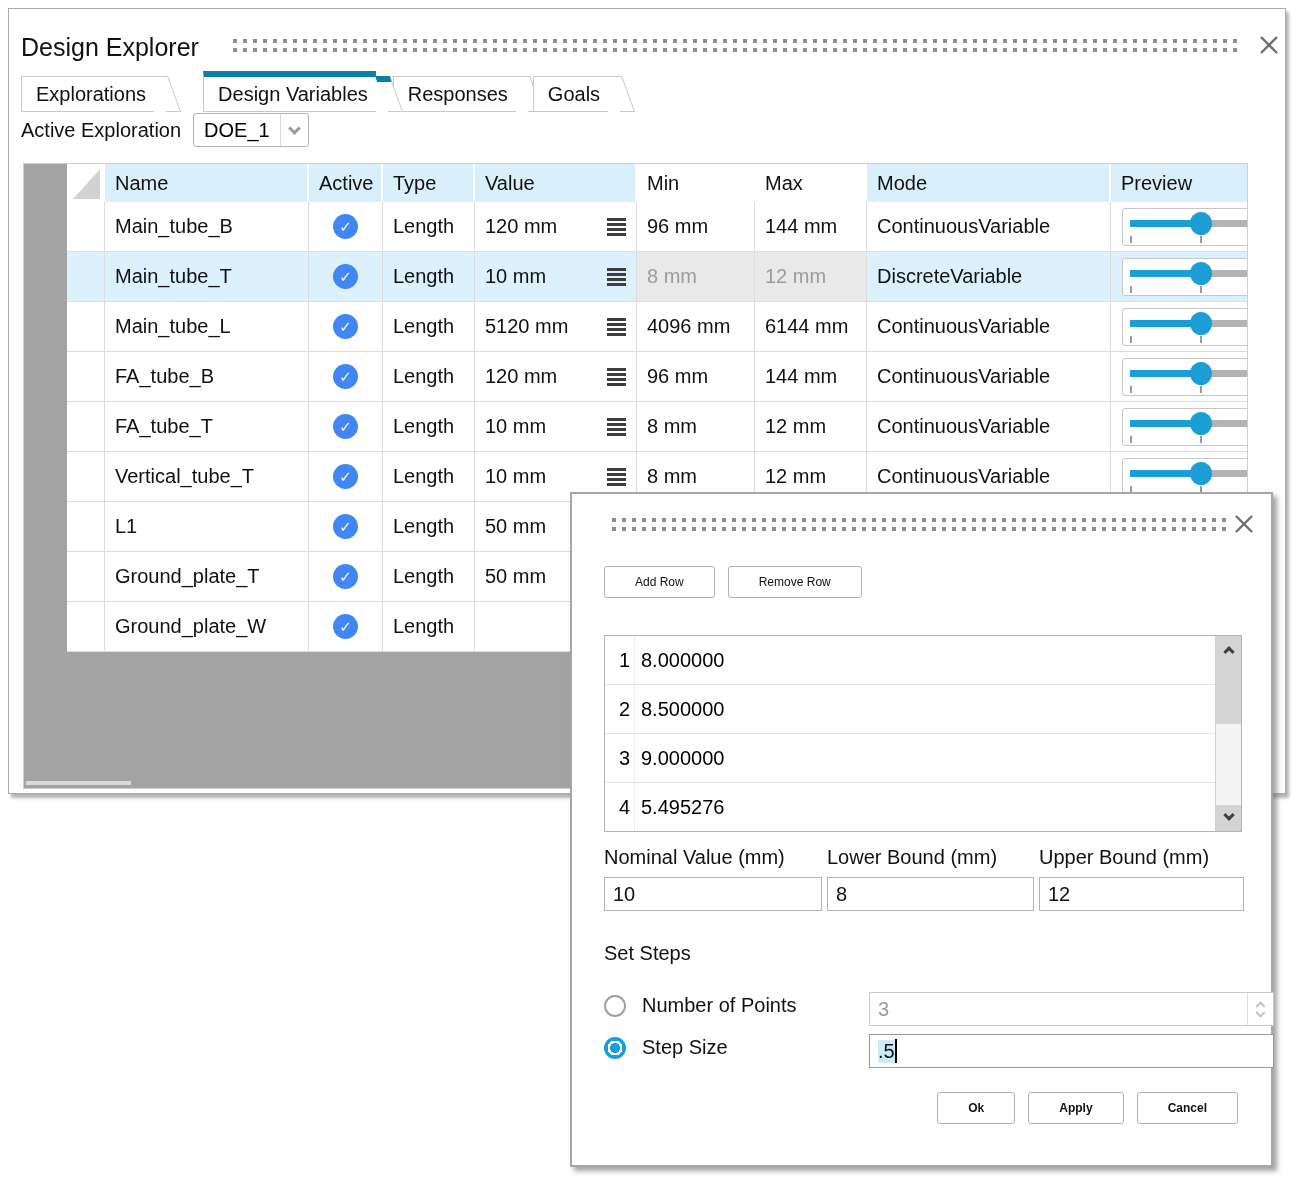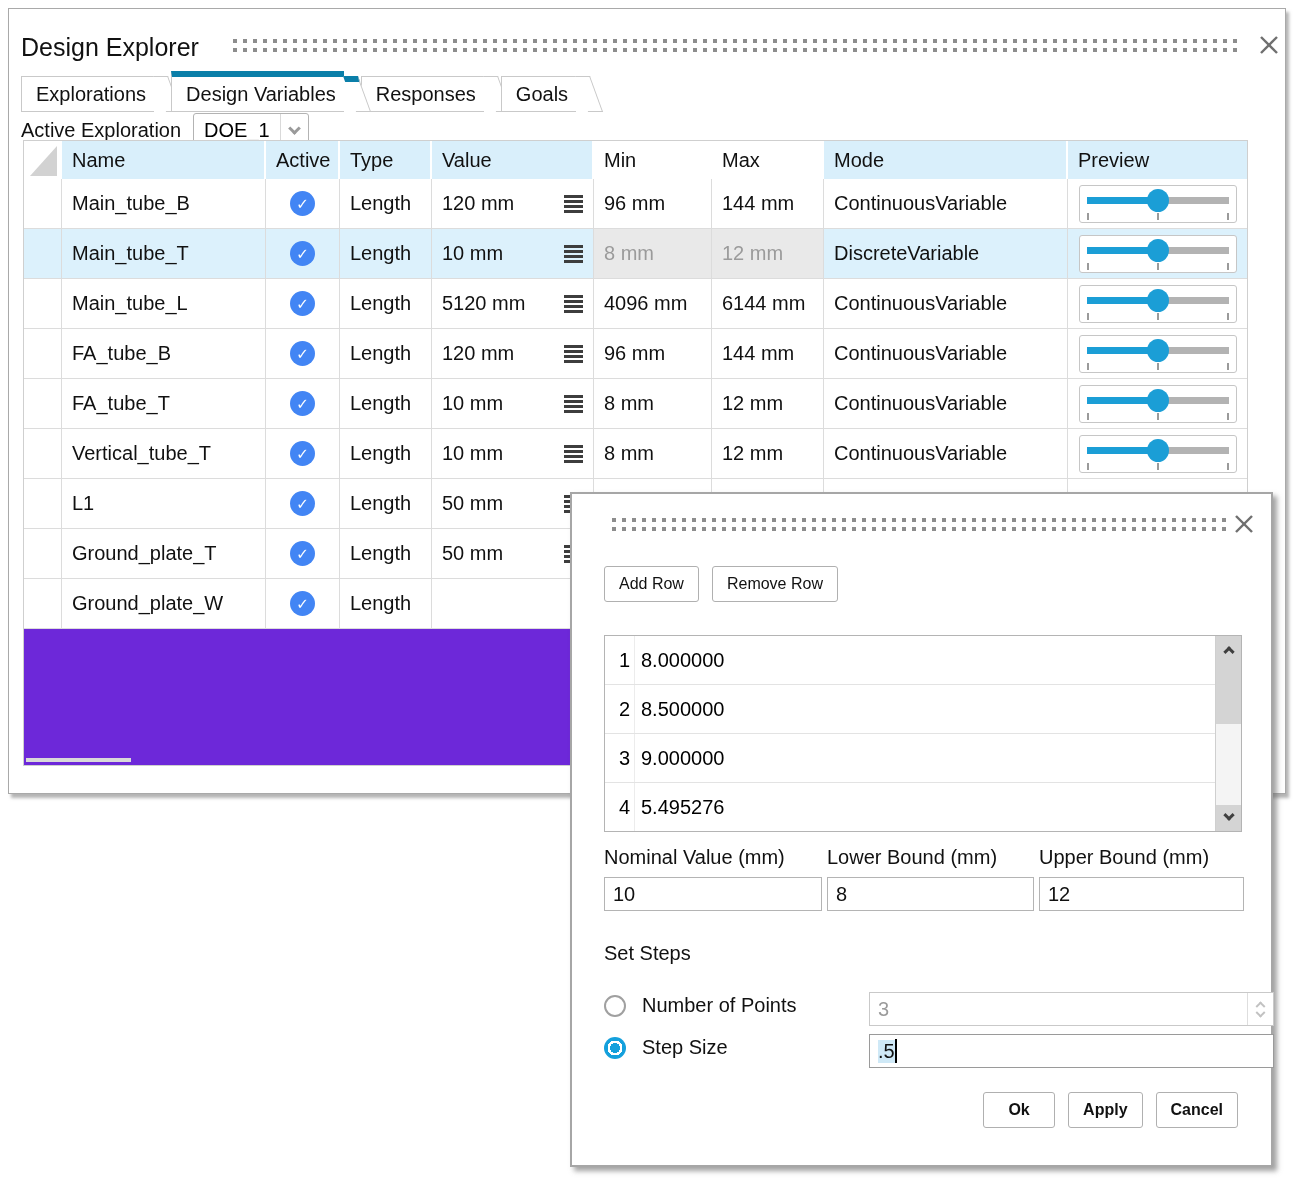--- a/index.html
+++ b/index.html
@@ -19,34 +19,34 @@
   .main-close { left:1248px; top:24px; }
 
   
   .tabs { position:absolute; left:12px; top:62px; display:flex; align-items:flex-end; }
   .tab { position:relative; height:36px; display:flex; align-items:center;
     padding:0 8px 0 14px; background:#fff; border:1px solid #c9c9c9; border-right:none;
     margin-right:17px; font-size:20px; color:#111; z-index:1; }
   .tab::after { content:''; position:absolute; top:-1px; bottom:-1px; right:-14px; width:14px;
     background:#fff; border-top:1px solid #c9c9c9; border-right:1px solid #c9c9c9; border-bottom:1px solid #c9c9c9;
     transform:skewX(20deg); transform-origin:0 0; }
-  .tab.active { height:41px; border-top:6px solid #0b7fa9; z-index:2; }
+  .tab.active { height:41px; border-top:6px solid #0b7fa9; z-index:2;margin-left:32px; }
   .tab.active::after { border-top:6px solid #0b7fa9; }
 
   
   .explo-row { position:absolute; left:12px; top:104px; display:flex; align-items:center; }
   .explo-label { font-size:20px; color:#111; margin-right:12px; }
   .dropdown { display:flex; align-items:stretch; height:34px; border:1px solid #b3b3b3; border-radius:3px; background:#fff; cursor:pointer; }
   .dd-text { display:flex; align-items:center; padding:0 10px; font-size:20px; border-right:1px solid #d9d9d9; }
   .dd-btn { width:27px; display:flex; align-items:center; justify-content:center; }
   .chev { width:9px; height:9px; border-right:3px solid #9a9a9a; border-bottom:3px solid #9a9a9a; transform:rotate(45deg); margin-top:-4px; }
 
   
-  .dv-table { position:absolute; left:14px; top:131px; width:1225px; height:626px;
-    border:1px solid #cfcfcf; background:#6d28d9; overflow:hidden; }
+  .dv-table { position:absolute; left:14px; top:154px; width:1225px; height:626px;
+    border:1px solid #cfcfcf; background:#a3a3a3; overflow:hidden;padding-left:43px; }
   .t-row { display:grid; grid-template-columns:38px 204px 74px 92px 162px 118px 112px 244px 181px; }
   .t-head { height:38px; }
   .t-head .cell { background:#d9effb; border-right:2px solid #fff; display:flex; align-items:center;
     padding-left:10px; font-size:20px; color:#111; }
   .t-head .cell.white { background:#fff; }
   .t-head .corner { background:#fff; position:relative; padding:0; }
   .corner-tri { position:absolute; left:6px; right:3px; top:5px; bottom:3px; background:#d2d2d2;
     clip-path:polygon(100% 0,100% 100%,0 100%); }
   .body-row { height:50px; cursor:default; }
   .body-row .cell { border-right:1px solid #dcdcdc; border-bottom:1px solid #dcdcdc;
@@ -66,22 +66,22 @@
   .slider-knob { position:absolute; top:-8px; width:22px; height:23px; border-radius:50%; background:#1b9ed6; }
   .tick { position:absolute; bottom:2px; width:2px; height:7px; background:#9a9a9a; }
   .h-thumb { position:absolute; left:2px; bottom:3px; width:105px; height:4px; background:#d9d9d9; }
 
   
   .dialog { position:absolute; left:570px; top:492px; width:703px; height:675px;
     background:#fff; border:2px solid #a6a6a6; box-shadow:4px 4px 5px rgba(100,100,100,.6); z-index:10; }
   .dlg-drag { left:40px; top:24px; width:614px; }
   .dlg-close { left:660px; top:18px; }
   .dlg-btnrow { position:absolute; left:32px; top:72px; display:flex; gap:13px; }
-  .btn { background:#fff; border:1px solid #b0b0b0; border-radius:3px; font-size:16px; color:#111;
-    padding:8px 14px; cursor:pointer; font-family:inherit; }
+  .btn { background:#fff; border:1px solid #b0b0b0; border-radius:3px; font-size:12px; color:#111;
+    padding:8px 30px; cursor:pointer; font-family:inherit; }
   .steps-list { position:absolute; left:32px; top:141px; width:638px; height:197px;
     border:1px solid #b4b4b4; background:#fff; overflow:hidden; }
   .step-row { height:49px; display:flex; align-items:center; border-bottom:1px solid #e3e3e3; font-size:20px; }
   .step-idx { width:30px; text-align:right; padding-right:4px; border-right:1px solid #ececec; align-self:stretch;
     display:flex; align-items:center; justify-content:flex-end; }
   .step-val { padding-left:6px; }
   .vscroll { position:absolute; top:0; right:0; bottom:0; width:26px; background:#f4f4f4; border-left:1px solid #cfcfcf; }
   .vs-btn { position:absolute; left:0; width:100%; height:26px; background:#d4d4d4; display:flex; align-items:center; justify-content:center; cursor:pointer; }
   .vs-up { top:0; } .vs-down { bottom:0; }
   .vs-thumb { position:absolute; left:0; top:26px; width:100%; height:62px; background:#d4d4d4; cursor:pointer; }

